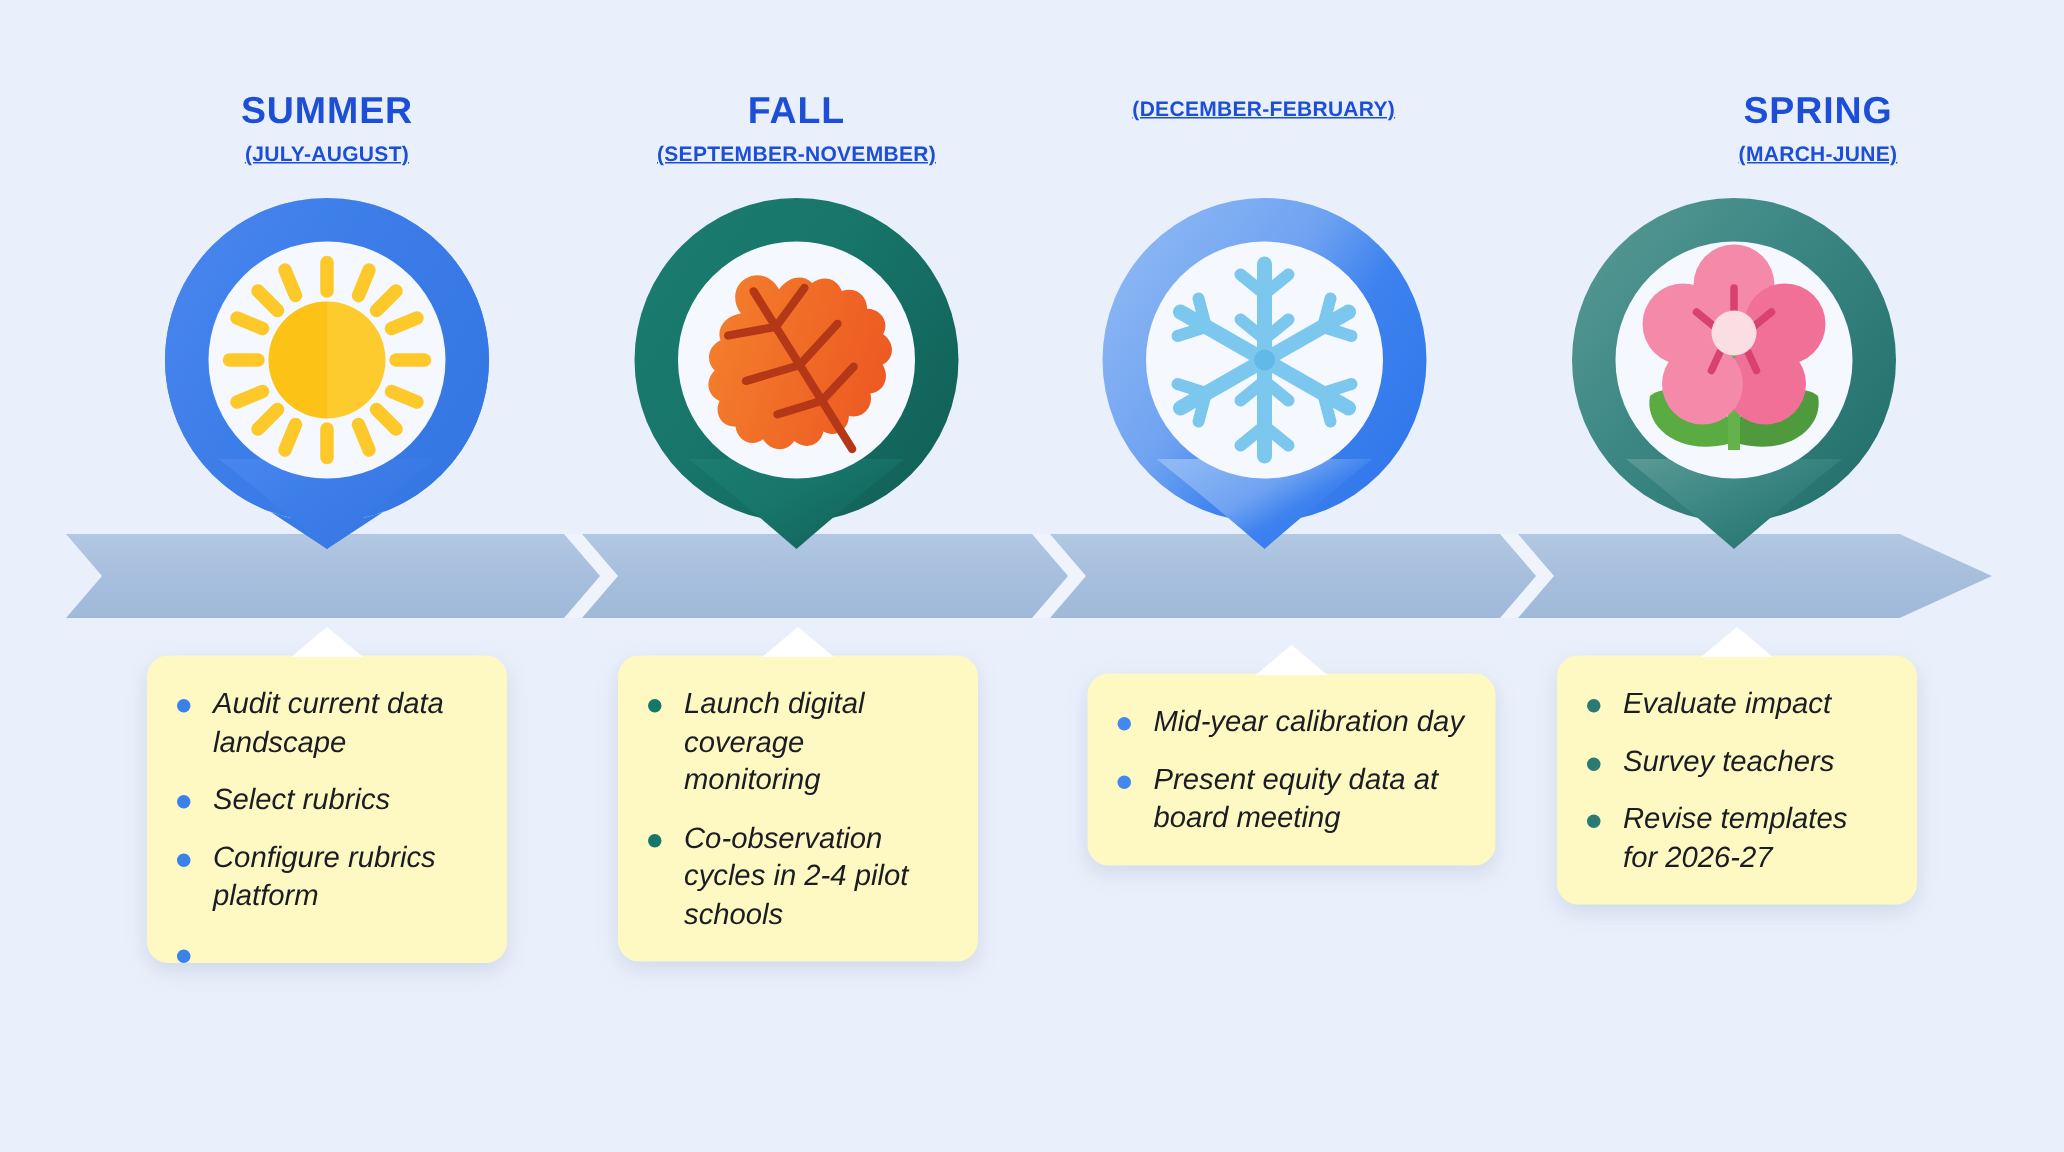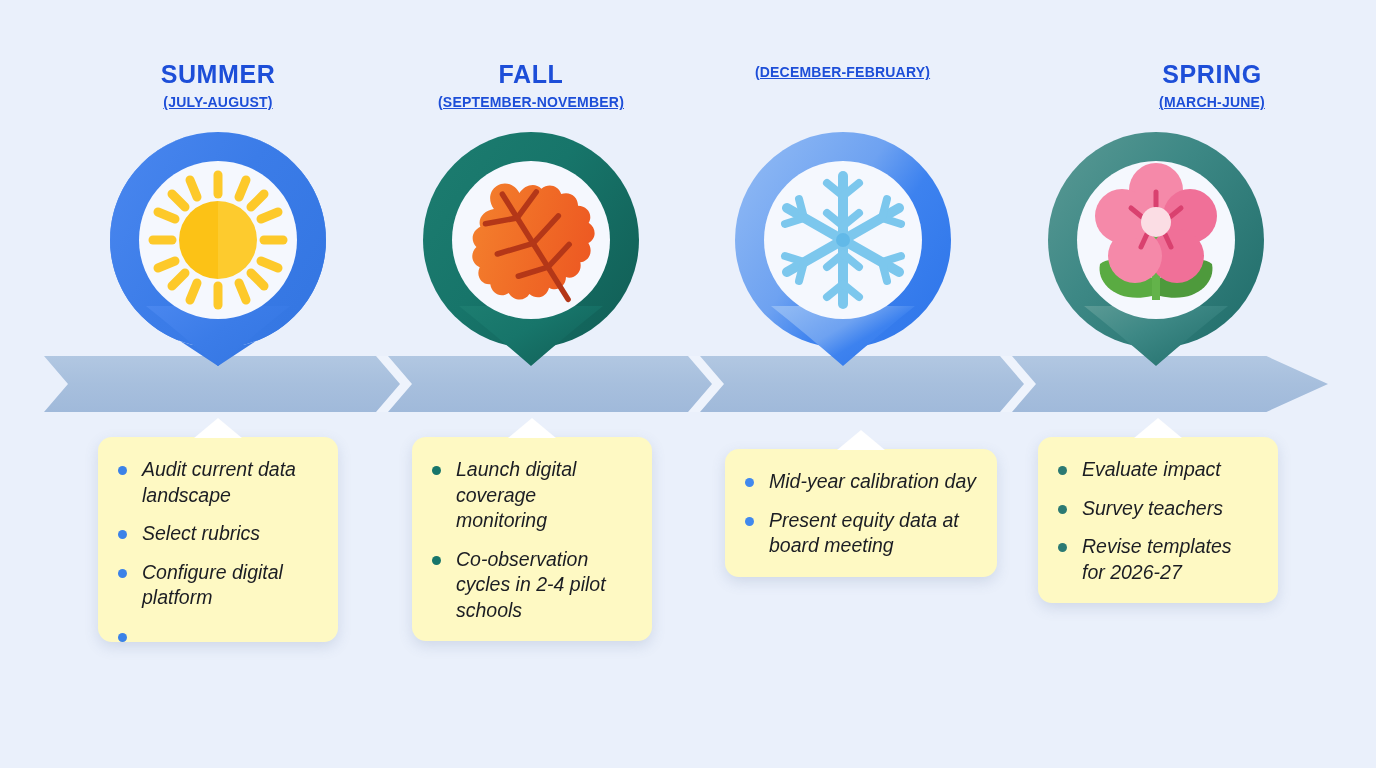--- a/index.html
+++ b/index.html
@@ -266,21 +266,21 @@
       <li>
         <span class="dot" style="background:#3b82e8"></span>
         <span>Audit current data landscape</span>
       </li>
       <li>
         <span class="dot" style="background:#3b82e8"></span>
         <span>Select rubrics</span>
       </li>
       <li>
         <span class="dot" style="background:#3b82e8"></span>
-        <span>Configure digital platform</span>
+        <span>Configure rubrics platform</span>
       </li>
       <li>
         <span class="dot" style="background:#3b82e8"></span>
       </li>
     </ul>
   </div>
 
   <div class="card" style="left:412px;top:437px;width:240px;">
     <div class="notch"></div>
     <ul>

